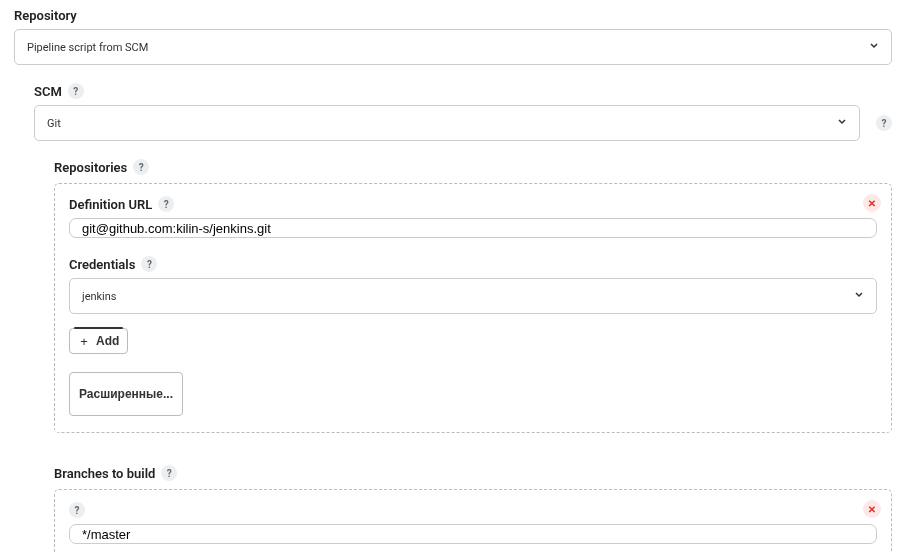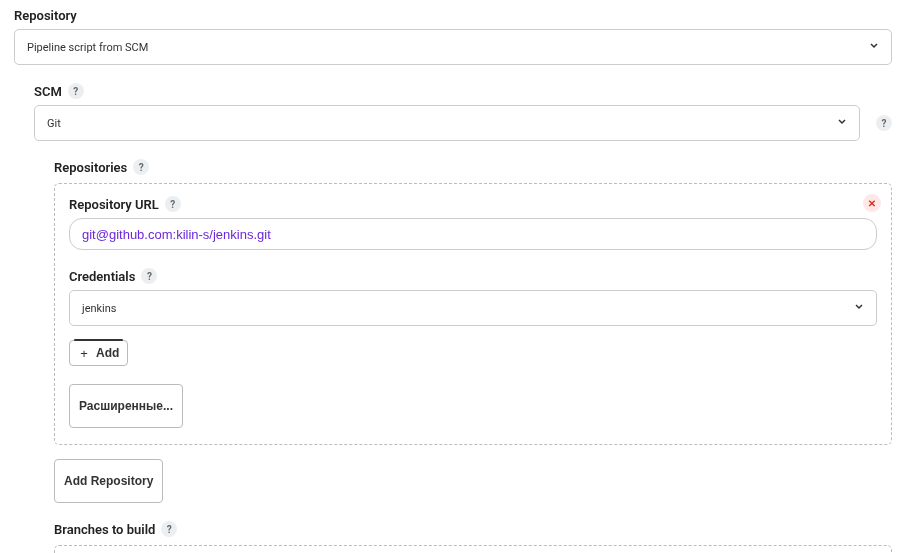--- a/index.html
+++ b/index.html
@@ -78,26 +78,26 @@
   .field-label {
     font-weight: 600;
     color: #222;
     display: flex;
     align-items: center;
     gap: 6px;
     margin-bottom: 6px;
   }
   .text-input {
     width: 100%;
-    height: 32px;
+    height: 20px;
     padding: 0 12px;
     border: 1px solid #ccc;
-    border-radius: 13px;
+    border-radius: 7px;
     font-size: 13px;
-    color: #6d28d9;
+    color: #000000;
     background: #fff;
   }
   .btn {
     display: inline-flex;
     align-items: center;
     gap: 6px;
     height: 44px;
     padding: 0 9px;
     border: 1px solid #bbb;
     border-radius: 4px;
@@ -184,21 +184,21 @@
   <div class="indent-1">
     <div class="section-label">
       <span>Repositories</span>
       <span class="help-icon">?</span>
     </div>
 
     <div class="dashed-box">
       <span class="delete-badge">✕</span>
 
       <div class="field-label">
-        <span>Repository URL</span>
+        <span>Definition URL</span>
         <span class="help-icon">?</span>
       </div>
       <input type="text" class="text-input" value="git@github.com:kilin-s/jenkins.git" style="">
 
       <div class="spacer-md"></div>
 
       <div class="field-label">
         <span>Credentials</span>
         <span class="help-icon">?</span>
       </div>
@@ -220,23 +220,20 @@
 
       <div class="spacer-md"></div>
 
       <button class="btn">
         <span>Расширенные...</span>
       </button>
     </div>
 
     <div class="spacer-sm"></div>
 
-    <button class="btn">
-      <span>Add Repository</span>
-    </button>
 
     <div class="spacer-md"></div>
 
     
     <div class="section-label">
       <span>Branches to build</span>
       <span class="help-icon">?</span>
     </div>
 
     <div class="dashed-box">

